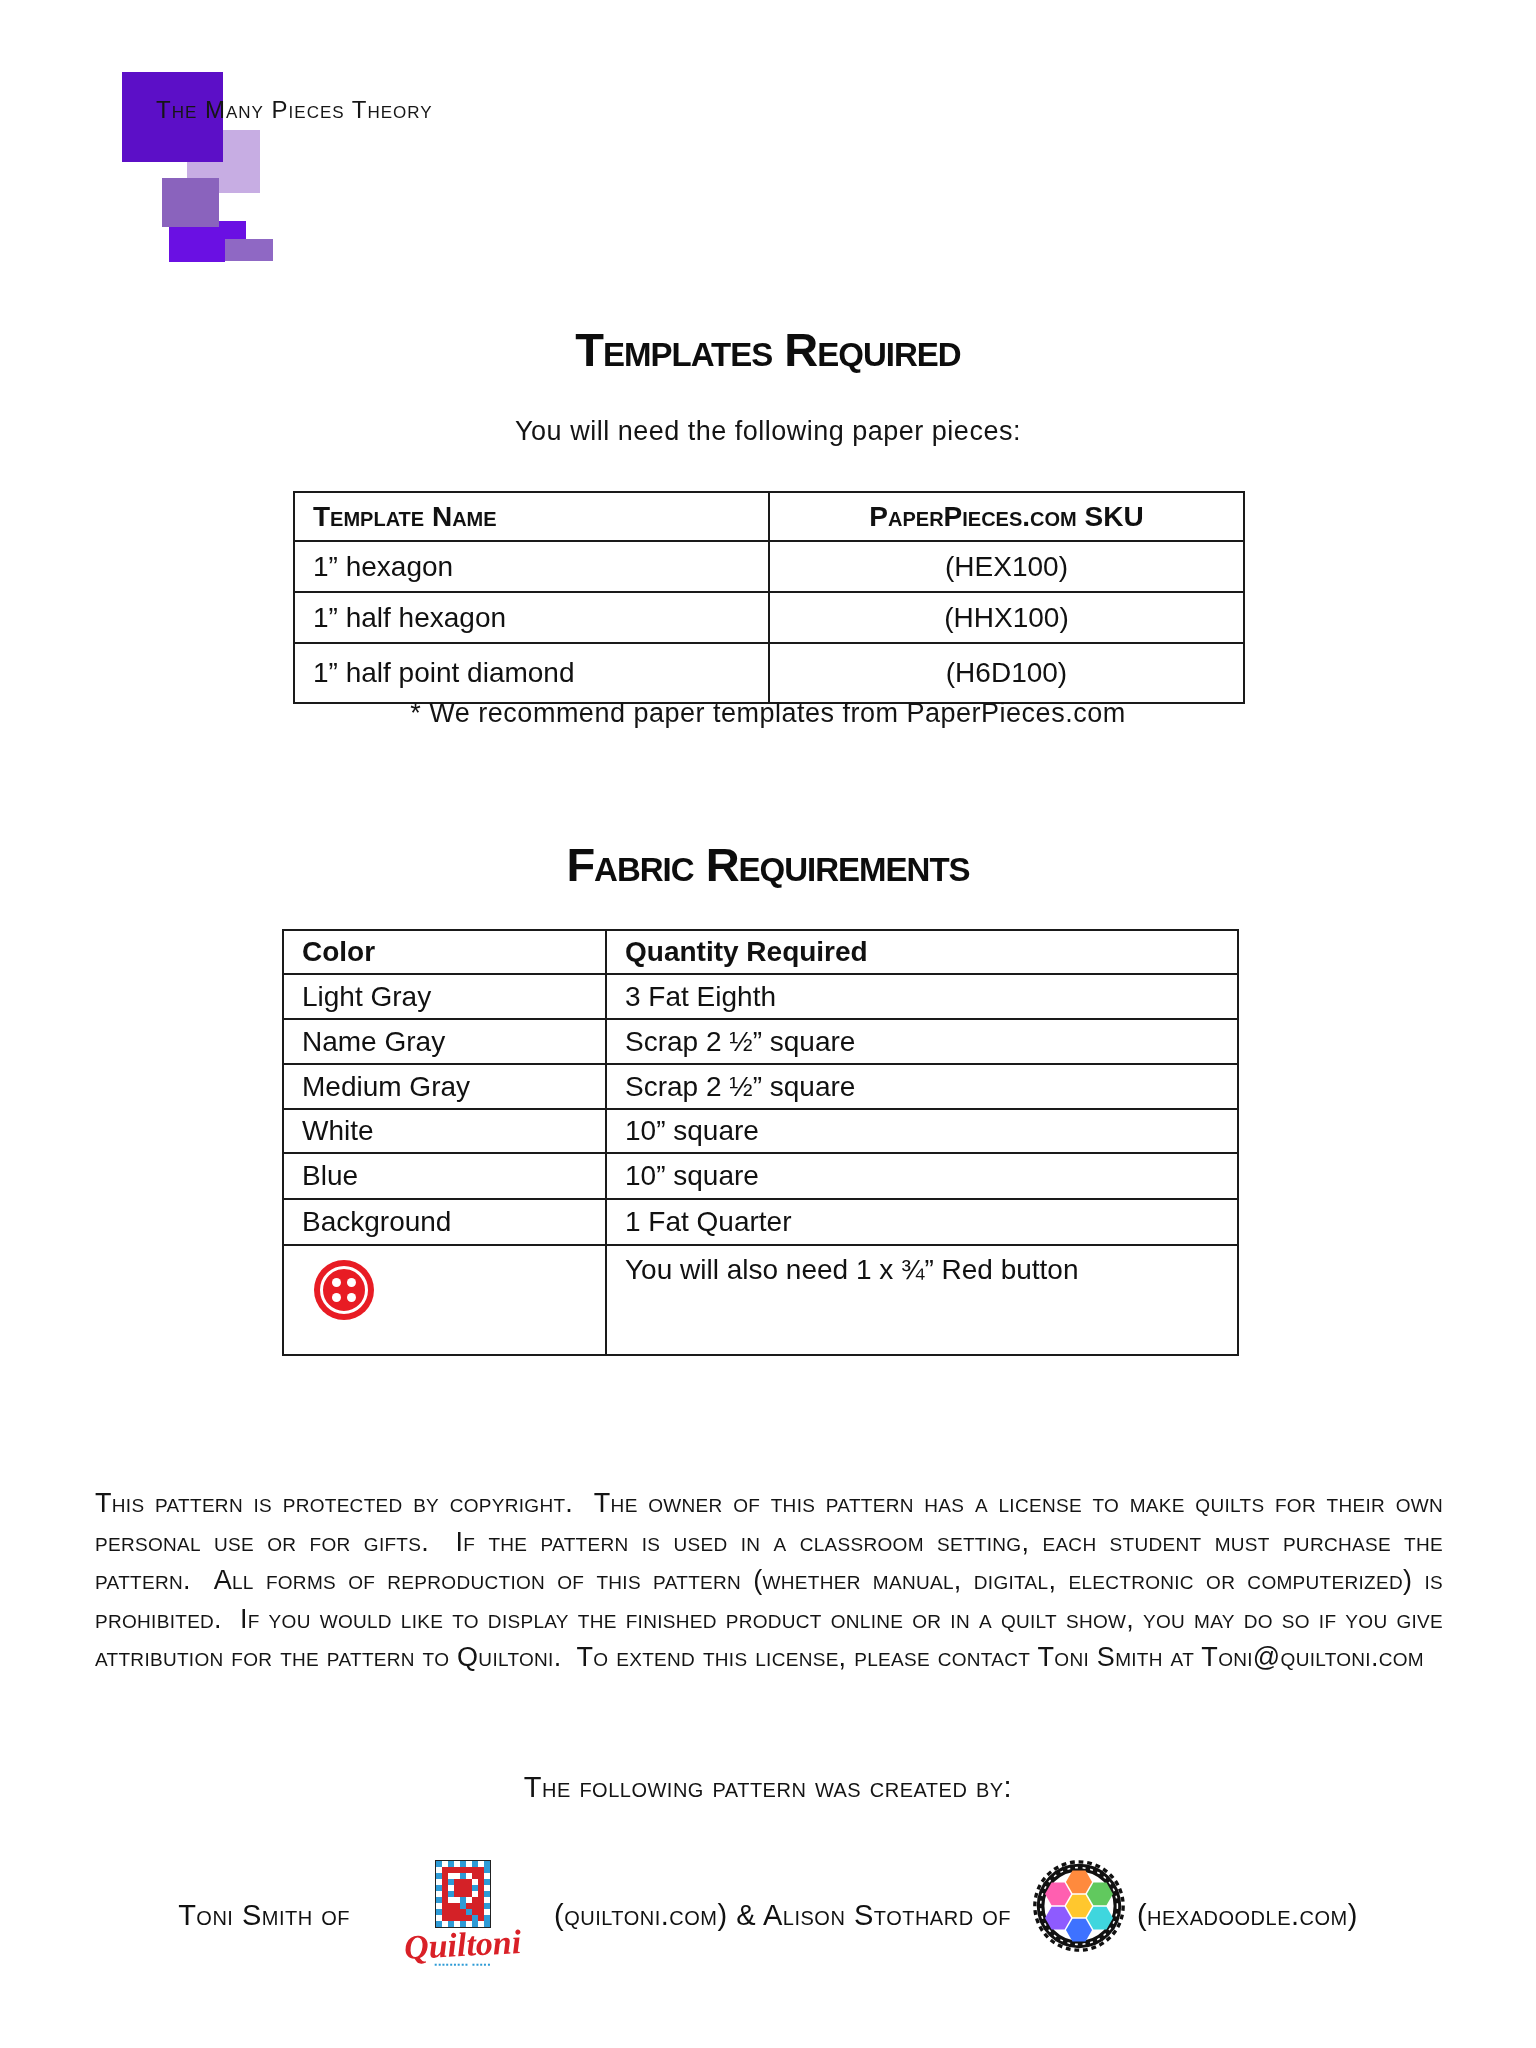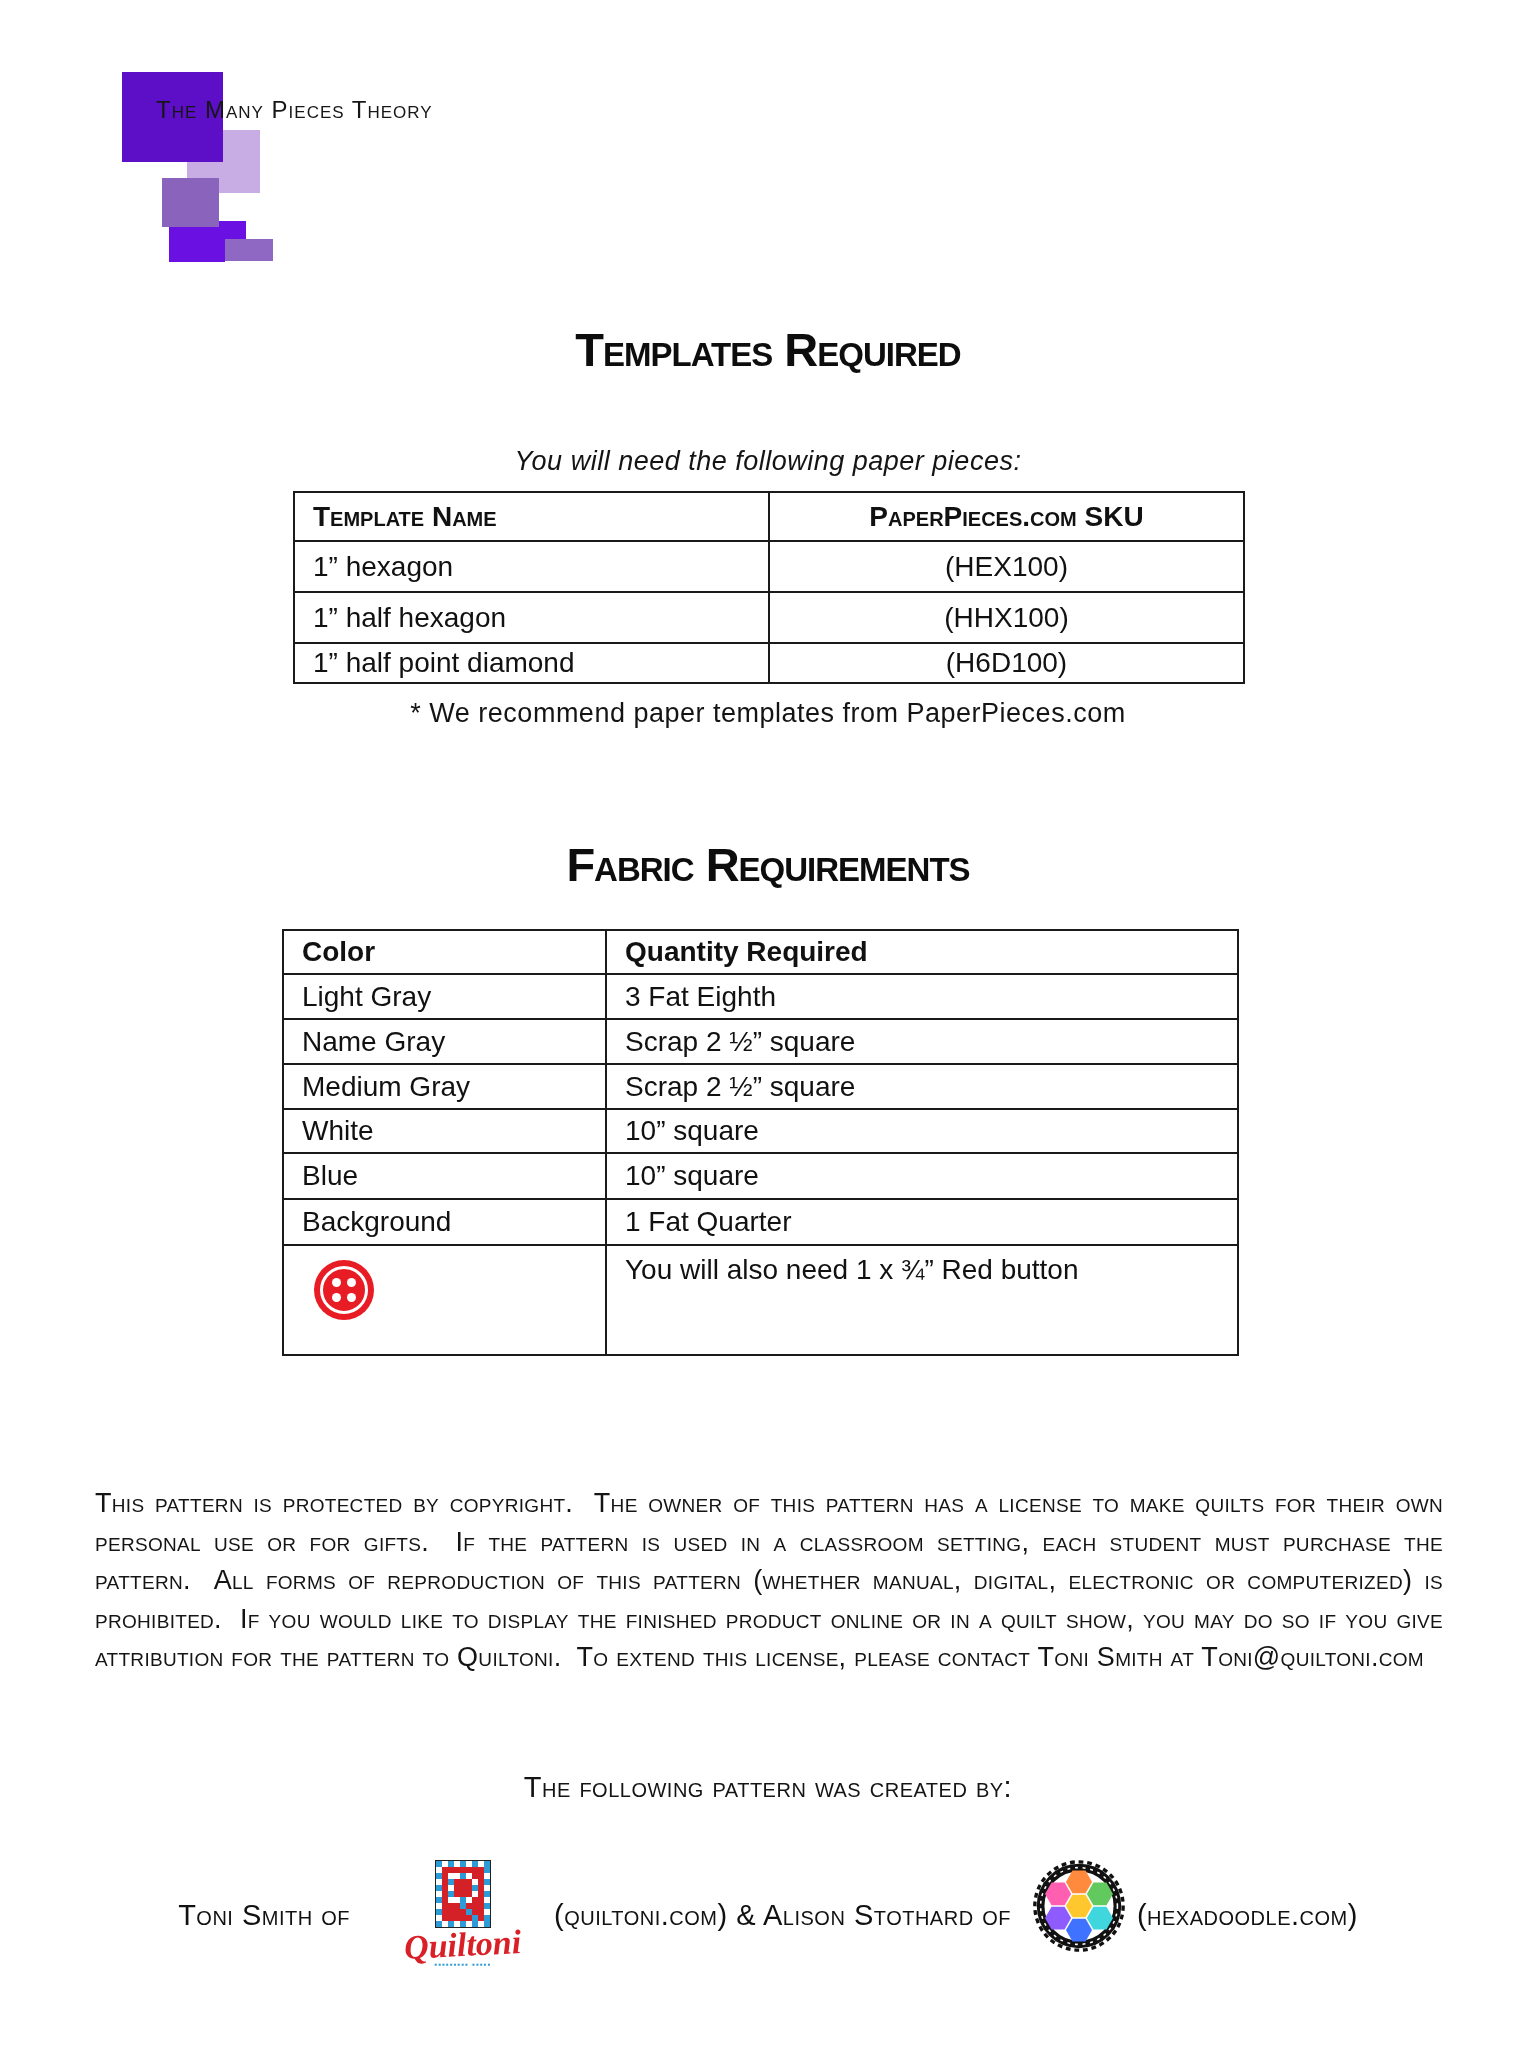--- a/index.html
+++ b/index.html
@@ -17,21 +17,21 @@
   .brand-title{position:absolute;left:156px;top:96px;z-index:4;
         font-variant:small-caps;font-size:24px;letter-spacing:1px;color:#161616;white-space:nowrap;}
 
   
   .h-title{position:absolute;left:0;width:100%;text-align:center;font-weight:bold;
         font-variant:small-caps;font-size:47px;letter-spacing:-1px;color:#0d0d0d;}
   .title-templates{top:322px;}
   .title-fabric{top:837px;}
   .center-line{position:absolute;left:0;width:100%;text-align:center;font-size:27px;
         letter-spacing:.5px;color:#141414;}
-  .intro-line{top:446px;font-style:italic;}
+  .intro-line{top:416px;}
   .note-line{top:698px;}
   .smallcaps{font-variant:small-caps;}
 
   
   table{border-collapse:collapse;table-layout:fixed;position:absolute;background:#fff;}
   td,th{border:2px solid #1a1a1a;font-size:28px;padding:0 0 0 18px;text-align:left;
         vertical-align:middle;overflow:hidden;white-space:nowrap;}
   .tbl-templates{left:293px;top:491px;width:950px;}
   .tbl-templates th{font-variant:small-caps;font-size:28px;}
   .tbl-templates .sku{ text-align:center;padding:0;}
@@ -97,21 +97,21 @@
       <th class="sku">PaperPieces.com SKU</th>
     </tr>
     <tr style="height:51px">
       <td>1” hexagon</td>
       <td class="sku">(HEX100)</td>
     </tr>
     <tr style="height:51px">
       <td>1” half hexagon</td>
       <td class="sku">(HHX100)</td>
     </tr>
-    <tr style="height:40px">
+    <tr style="height:60px">
       <td>1” half point diamond</td>
       <td class="sku">(H6D100)</td>
     </tr>
   </tbody>
     </table>
 
   <div class="center-line note-line">* We recommend paper templates from PaperPieces.com</div>
 
   <div class="h-title title-fabric">Fabric Requirements</div>
 

